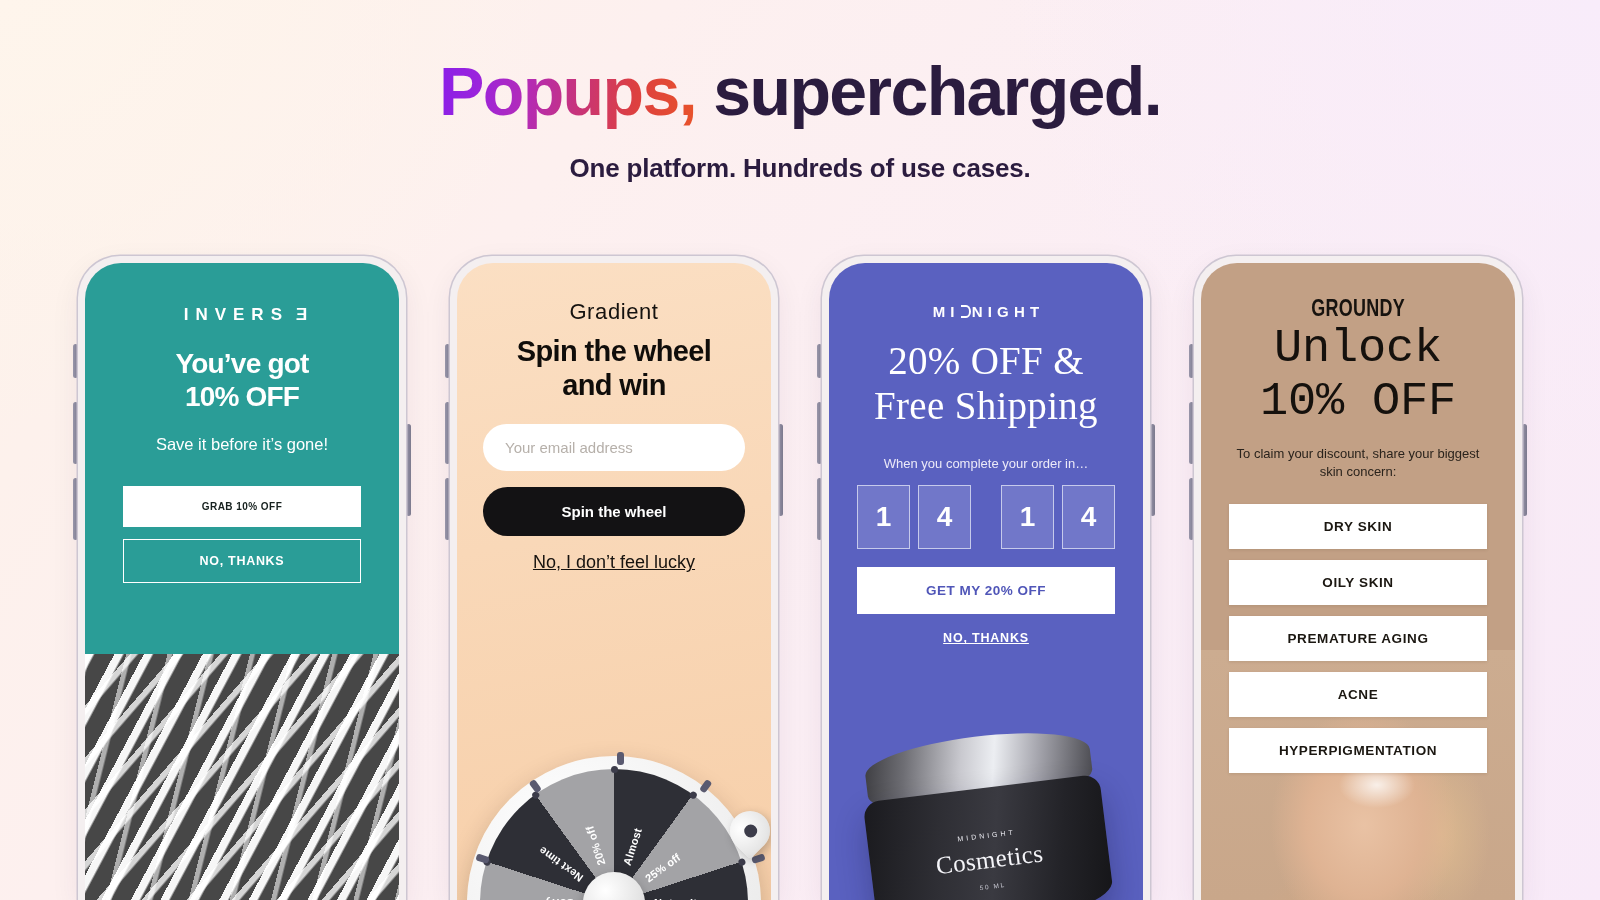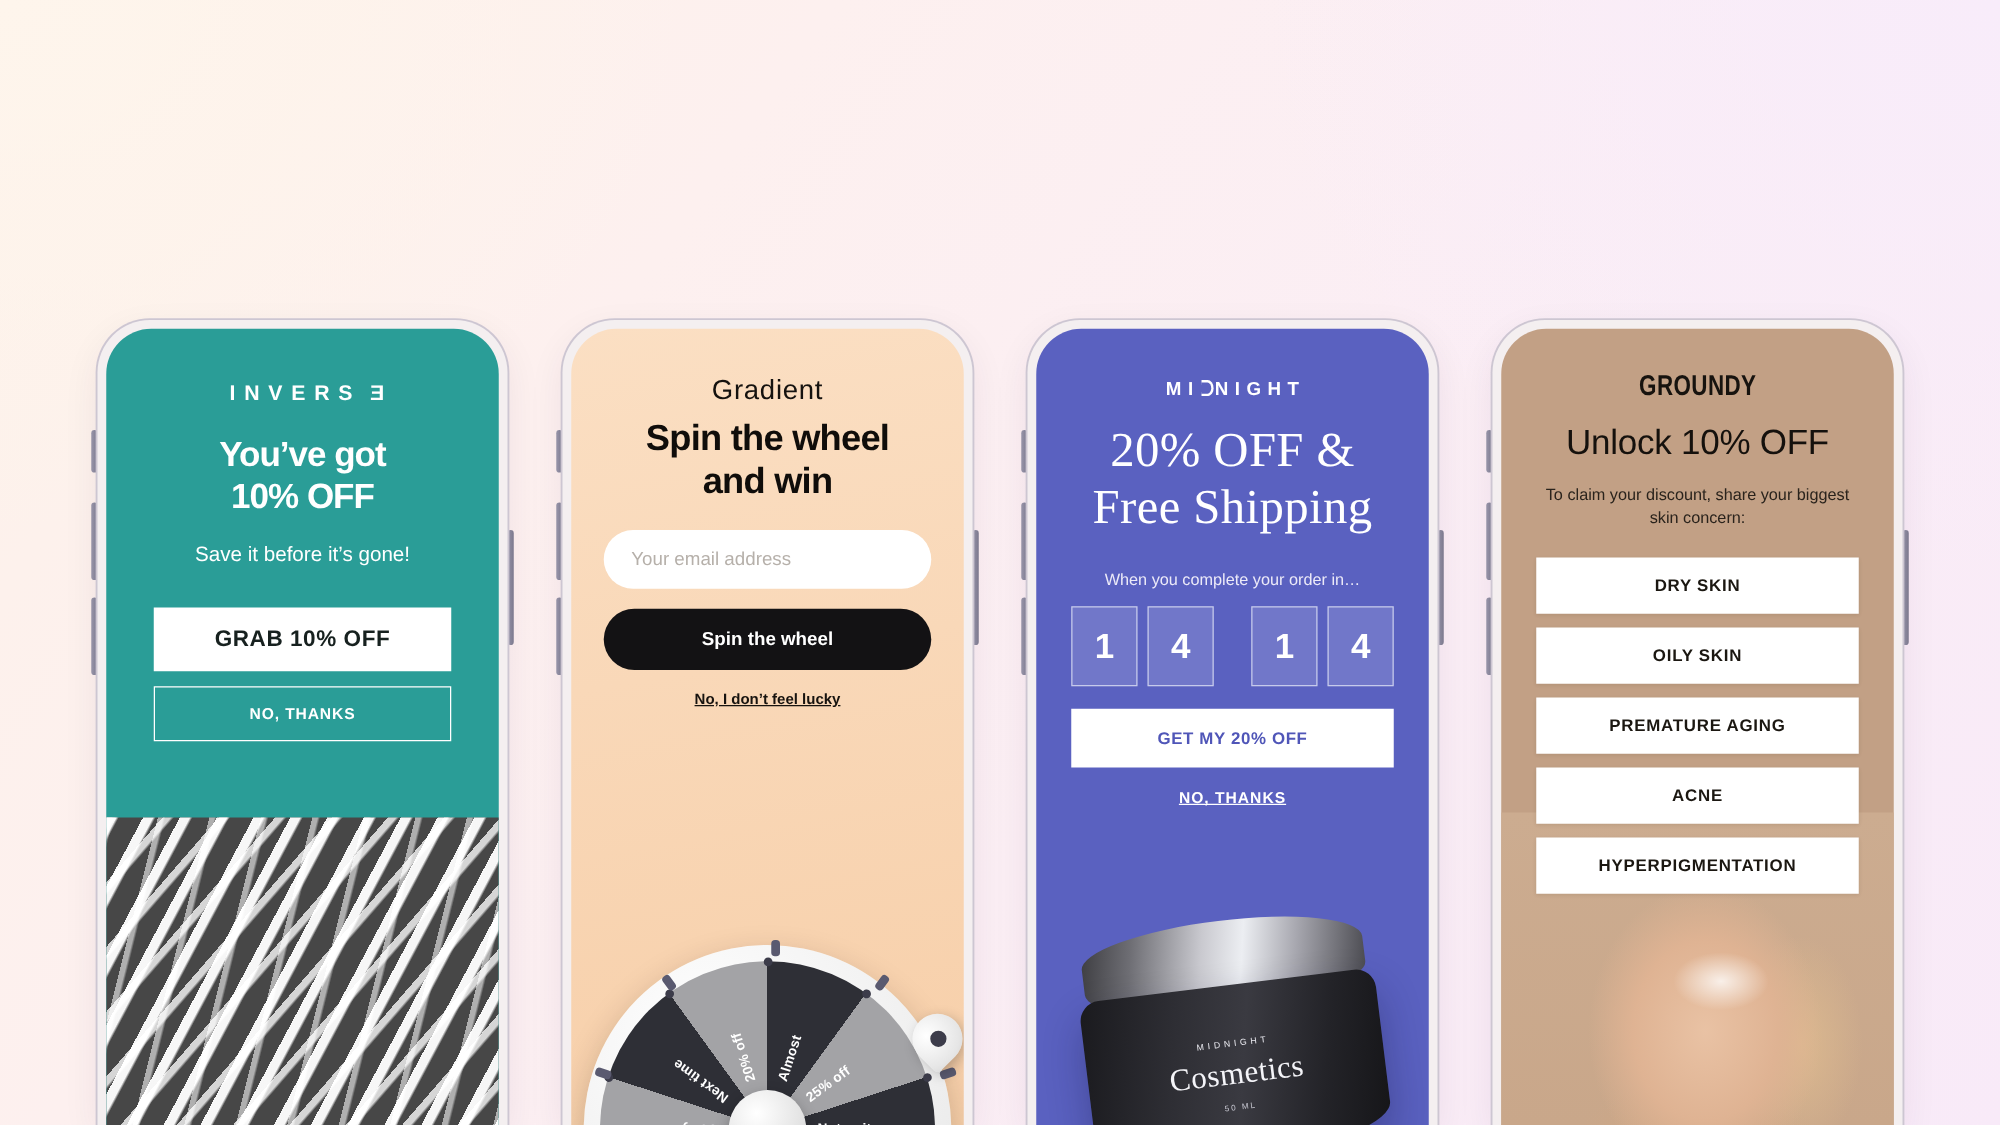--- a/index.html
+++ b/index.html
@@ -110,21 +110,21 @@
     line-height: 1.18; letter-spacing: -0.8px;
   }
   .p1-sub {
     margin-top: 22px;
     color: #fff; font-size: 16.5px; font-weight: 400;
   }
   .p1-btns { margin-top: 30px; padding: 0 8px; }
   .p1-cta {
     display: block; width: 100%;
     background: #fff; color: #17211f;
-    font-size: 18px; font-weight: 800; letter-spacing: 0.45px;
+    font-size: 10px; font-weight: 800; letter-spacing: 0.45px;
     padding: 15px 0; border: none; cursor: pointer;
     text-align: center;
     margin-top: 32px;
   }
   .p1-ghost {
     display: block; width: 100%;
     margin-top: 12px;
     background: transparent; color: #fff;
     border: 1.5px solid #fff;
     font-size: 12.5px; font-weight: 700; letter-spacing: 0.7px;
@@ -160,21 +160,21 @@
   }
   .p2-input::placeholder { color: #b6b0aa; }
   .p2-cta {
     display: block; width: 100%; margin-top: 16px;
     background: #131214; color: #fff; border: none; border-radius: 28px;
     padding: 16px 0; font-size: 15px; font-weight: 700; cursor: pointer;
     font-family: "Liberation Sans", sans-serif;
   }
   .p2-decline {
     display: block; margin: 16px auto 0;
-    color: #17130f; font-size: 12px; font-weight: 700;
+    color: #17130f; font-size: 18px; font-weight: 400;
     text-decoration: underline; background: none; border: none; cursor: pointer;
     font-family: "Liberation Sans", sans-serif;
   }
   .wheel-wrap {
     position: absolute; left: 50%; bottom: -150px;
     transform: translateX(-50%);
     width: 294px; height: 294px;
   }
   .wheel-outer {
     position: absolute; inset: 0; border-radius: 50%;
@@ -296,23 +296,23 @@
   .jar-ml { color: #c8c8d2; font-size: 6.5px; letter-spacing: 1.6px; margin-top: 9px; }
 
   
   .p4 .screen { background: #c2a085; }
   .p4-top { padding: 32px 26px 0; text-align: center; border-radius: 17px; }
   .p4-logo {
     color: #17130f; font-size: 23px; font-weight: 800;
     letter-spacing: 0.4px; transform: scaleX(0.78); display: inline-block;
   }
   .p4-title {
-    margin-top: 16px; color: #15110d;
-    font-family: Liberation Sans, sans-serif;
-    font-size: 28px; font-weight: 400; letter-spacing: -0.2px;
+    color: #15110d;
+    font-family: Liberation Mono, monospace;
+    font-size: 47px; font-weight: 400; letter-spacing: -0.2px;
   }
   .p4-sub {
     margin-top: 17px; color: #2a231c; font-size: 13px; line-height: 1.42;
   }
   .p4-opts { margin-top: 22px; padding: 0 2px; position: relative; z-index: 2; }
   .p4-opt {
     display: block; width: 100%; margin-bottom: 11px;
     background: #fff; color: #1b1711; border: none;
     padding: 15px 0; font-size: 13.5px; font-weight: 800; letter-spacing: 0.6px;
     cursor: pointer; text-align: center;
@@ -328,20 +328,24 @@
       radial-gradient(ellipse 160px 130px at 50% 120%, #d3a882 0%, rgba(211,168,130,0) 70%),
       linear-gradient(180deg, #ccac90 0%, #c9a78a 100%);
     z-index: 1;
   }
 </style>
 </head>
 <body>
 
 <div id="stage">
 
+  <div class="header">
+    <h1 class="headline"><span class="grad">Popups,</span><span class="dark"> supercharged.</span></h1>
+    <p class="subhead">One platform. Hundreds of use cases.</p>
+  </div>
 
   <div class="phones">
 
     <div class="phone p1">
       <div class="btn-side btn-left b-silence"></div>
       <div class="btn-side btn-left b-volup"></div>
       <div class="btn-side btn-left b-voldn"></div>
       <div class="btn-side btn-right b-power"></div>
       <div class="frame">
         <div class="screen">

